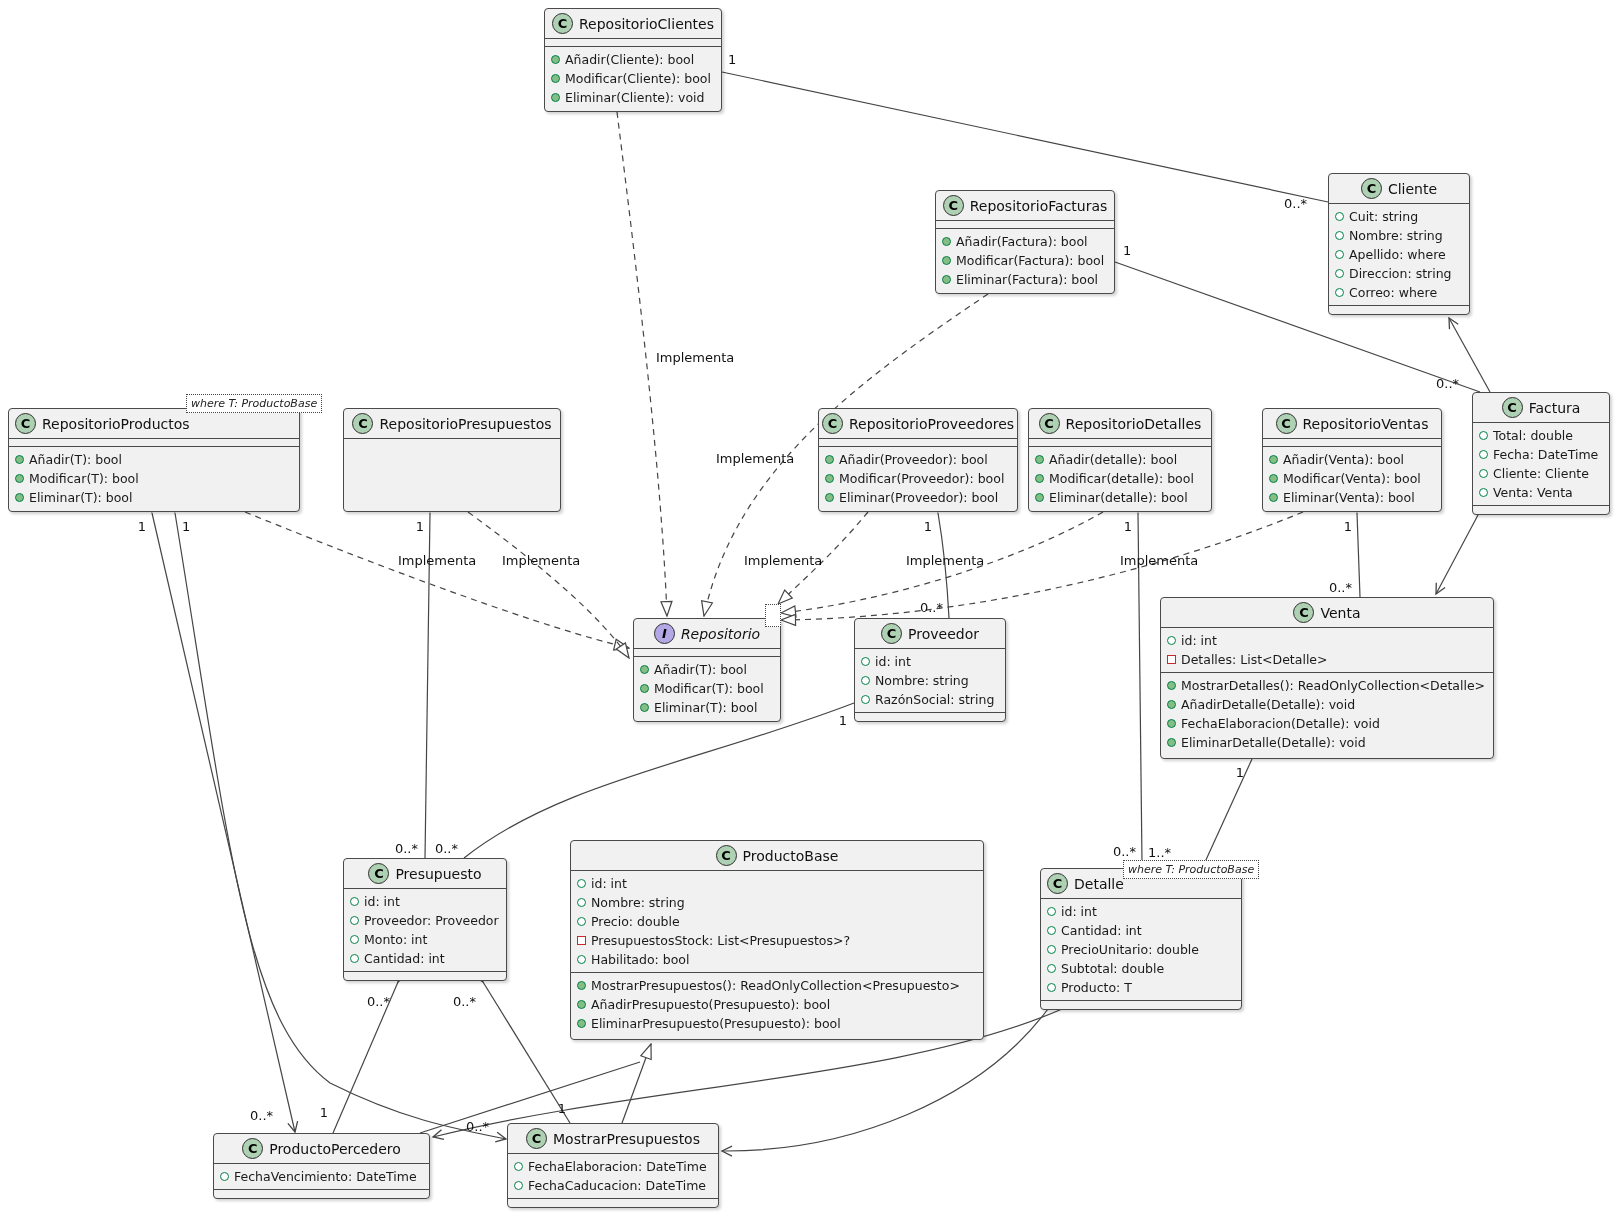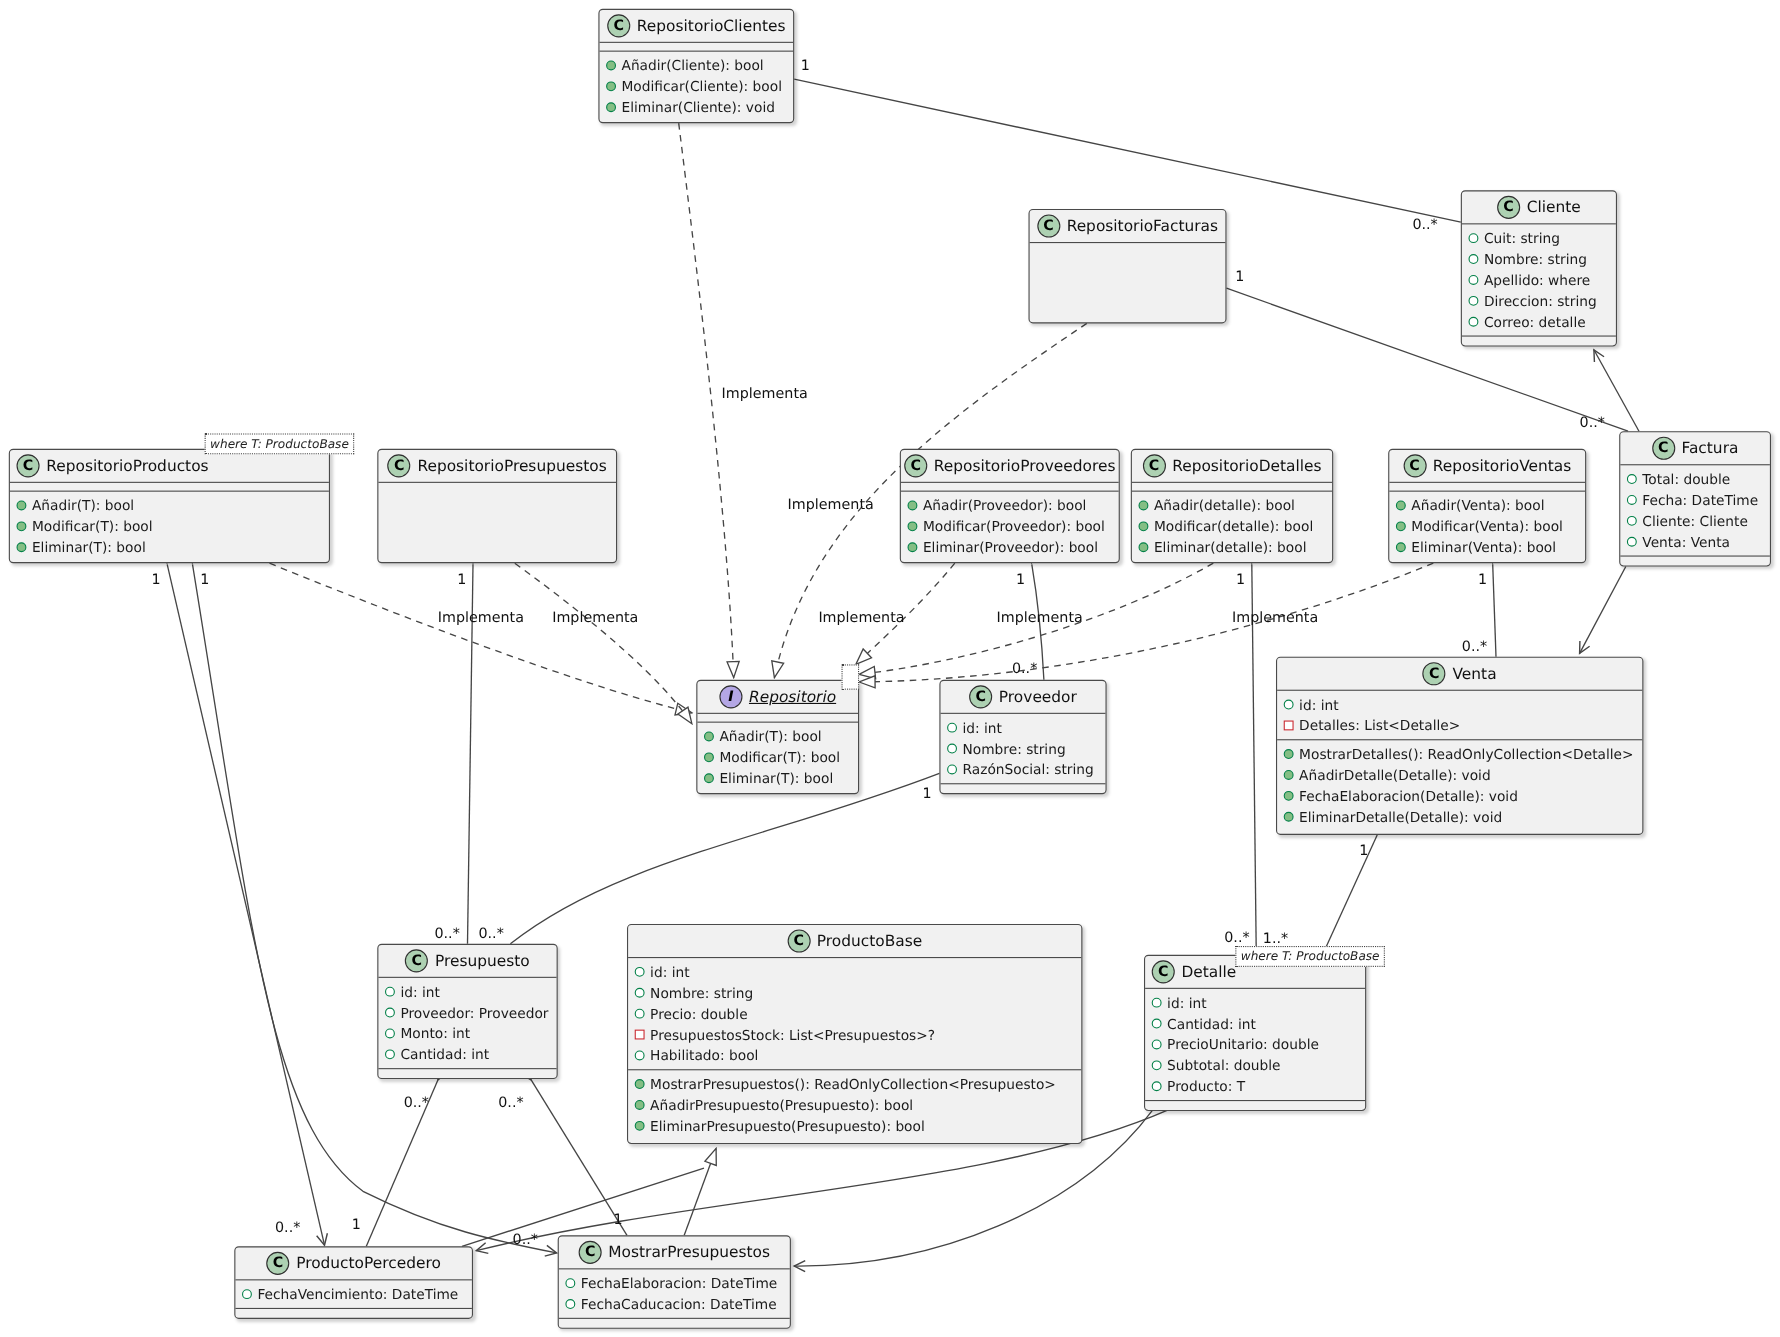--- a/index.html
+++ b/index.html
@@ -9,21 +9,21 @@
   .uml-class{position:absolute;z-index:2;background:#F1F1F1;border:1px solid #4A4A4A;
              border-radius:4px;box-sizing:border-box;box-shadow:2px 2px 3px rgba(0,0,0,.18);}
   .uml-title{height:30px;display:flex;align-items:center;justify-content:center;gap:6px;
              border-bottom:1px solid #4A4A4A;padding:0 6px;box-sizing:border-box;white-space:nowrap;}
   .uml-title.left{justify-content:flex-start;}
   .circ{width:21px;height:21px;border-radius:50%;background:#ADD1B2;border:1px solid #2f2f2f;
         display:flex;align-items:center;justify-content:center;font-weight:bold;font-size:13px;
         color:#000;flex:0 0 auto;box-sizing:border-box;}
   .circ.iface{background:#B4A7E5;font-style:italic;}
   .uml-name{font-size:14px;color:#111;}
-  .uml-name.it{font-style:italic;text-decoration:underline;}
+  .uml-name.it{font-style:italic;}
   .sec{padding:3px 6px;}
   .sec.methods{border-top:1px solid #4A4A4A;}
   .sec.empty{height:7px;padding:0;}
   .mrow{display:flex;align-items:center;gap:5px;height:19px;white-space:nowrap;
         font-size:12.5px;color:#1a1a1a;}
   .ic{width:9px;height:9px;flex:0 0 auto;box-sizing:border-box;}
   .ic.method{border-radius:50%;background:#84BE84;border:1px solid #038048;}
   .ic.field{border-radius:50%;background:#fff;border:1px solid #038048;}
   .ic.priv{background:#fff;border:1px solid #C82930;}
   .note{position:absolute;z-index:3;background:#FFFFFF;border:1px dotted #444;
@@ -165,32 +165,46 @@
       <div class="mrow">
           <span class="ic field"></span>
           <span>Apellido: where</span>
         </div>
       <div class="mrow">
           <span class="ic field"></span>
           <span>Direccion: string</span>
         </div>
       <div class="mrow">
           <span class="ic field"></span>
-          <span>Correo: detalle</span>
+          <span>Correo: where</span>
         </div>
     </div>
     <div class="sec methods empty"></div>
   </div>
 
   <div class="uml-class" style="left:935px;top:190px;width:180px;height:104px">
     <div class="uml-title">
       <span class="circ">C</span>
       <span class="uml-name">RepositorioFacturas</span>
     </div>
     <div class="sec empty"></div>
+    <div class="sec methods">
+      <div class="mrow">
+          <span class="ic method"></span>
+          <span>Añadir(Factura): bool</span>
+        </div>
+      <div class="mrow">
+          <span class="ic method"></span>
+          <span>Modificar(Factura): bool</span>
+        </div>
+      <div class="mrow">
+          <span class="ic method"></span>
+          <span>Eliminar(Factura): bool</span>
+        </div>
+    </div>
   </div>
 
   <div class="uml-class" style="left:8px;top:408px;width:292px;height:104px">
     <div class="uml-title left">
       <span class="circ">C</span>
       <span class="uml-name">RepositorioProductos</span>
     </div>
     <div class="sec empty"></div>
     <div class="sec methods">
       <div class="mrow">

